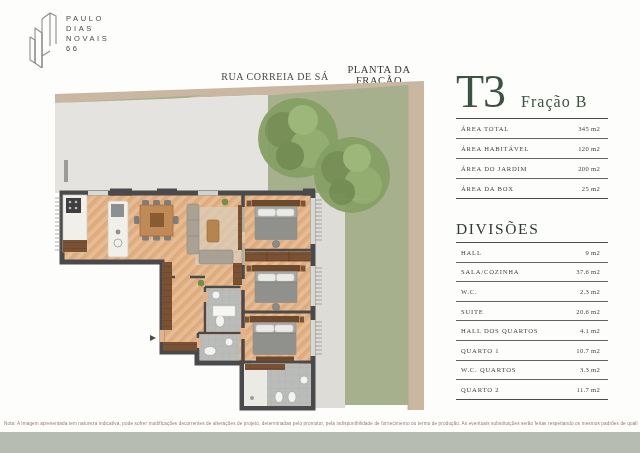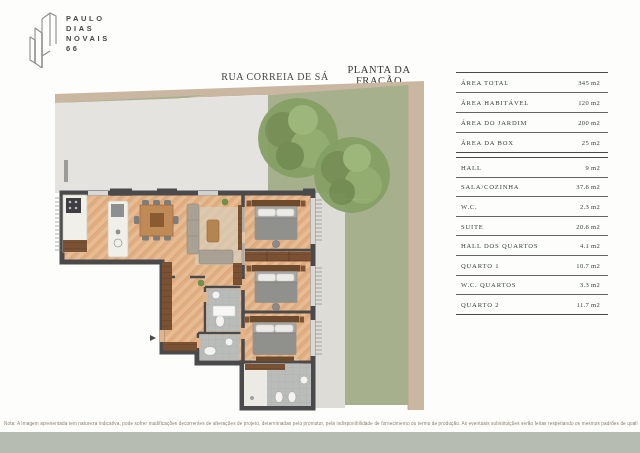--- a/index.html
+++ b/index.html
@@ -3,21 +3,21 @@
 <meta charset="utf-8">
 <style>
   html,body{margin:0;padding:0;}
   body{
     width:640px;height:453px;position:relative;overflow:hidden;
     background:#fdfdfb;font-family:"Liberation Serif",serif;color:#3c3c3a;
   }
   
   .logo{position:absolute;left:24px;top:6px;display:flex;align-items:flex-start;}
   .logo-text{margin-left:6px;margin-top:8px;font-family:"Liberation Sans",sans-serif;
-    font-size:7.5px;letter-spacing:2.6px;line-height:10px;color:#4a4a4a;font-weight:700;}
+    font-size:7.5px;letter-spacing:2.6px;line-height:10px;color:#4a4a4a;font-weight:400;}
   
   .street-label{position:absolute;left:213px;top:71px;width:124px;text-align:center;
     font-size:10px;letter-spacing:.6px;color:#4a4a48;}
   .plan-title{position:absolute;left:328px;top:64px;width:102px;text-align:center;
     font-size:10.5px;letter-spacing:.6px;color:#383836;}
   
   .plan-wrap{position:absolute;left:55px;top:80px;width:385px;height:335px;}
   
   .panel{position:absolute;left:456px;top:70px;width:152px;color:#3d5243;}
   .title-row{display:flex;align-items:baseline;height:46px;}
@@ -313,20 +313,24 @@
     <circle cx="297" cy="95" r="38" fill="#85a065"></circle>
     <circle cx="283" cy="88" r="17" fill="#768f55"></circle>
     <circle cx="308" cy="105" r="19" fill="#92ad70"></circle>
     <circle cx="302" cy="78" r="14" fill="#9db87a"></circle>
     <circle cx="287" cy="112" r="13" fill="#728c52"></circle>
   </g>
 </svg>
 </div>
 
 <div class="panel">
+  <div class="title-row">
+    <span class="t-code">T3</span>
+    <span class="t-frac">Fração B</span>
+  </div>
   <div class="rule"></div>
 
   <div class="rows">
     <div class="rrow">
       <span class="rlabel">ÁREA TOTAL</span>
       <span class="rvalue">345 m2</span>
     </div>
     <div class="rrow">
       <span class="rlabel">ÁREA HABITÁVEL</span>
       <span class="rvalue">120 m2</span>
@@ -334,20 +338,21 @@
     <div class="rrow">
       <span class="rlabel">ÁREA DO JARDIM</span>
       <span class="rvalue">200 m2</span>
     </div>
     <div class="rrow">
       <span class="rlabel">ÁREA DA BOX</span>
       <span class="rvalue">25 m2</span>
     </div>
   </div>
 
+  <div class="div-title">DIVISÕES</div>
   <div class="div-rule"></div>
 
   <div class="rows">
     <div class="rrow drow">
       <span class="rlabel">HALL</span>
       <span class="rvalue">9 m2</span>
     </div>
     <div class="rrow drow">
       <span class="rlabel">SALA/COZINHA</span>
       <span class="rvalue">37.6 m2</span>

